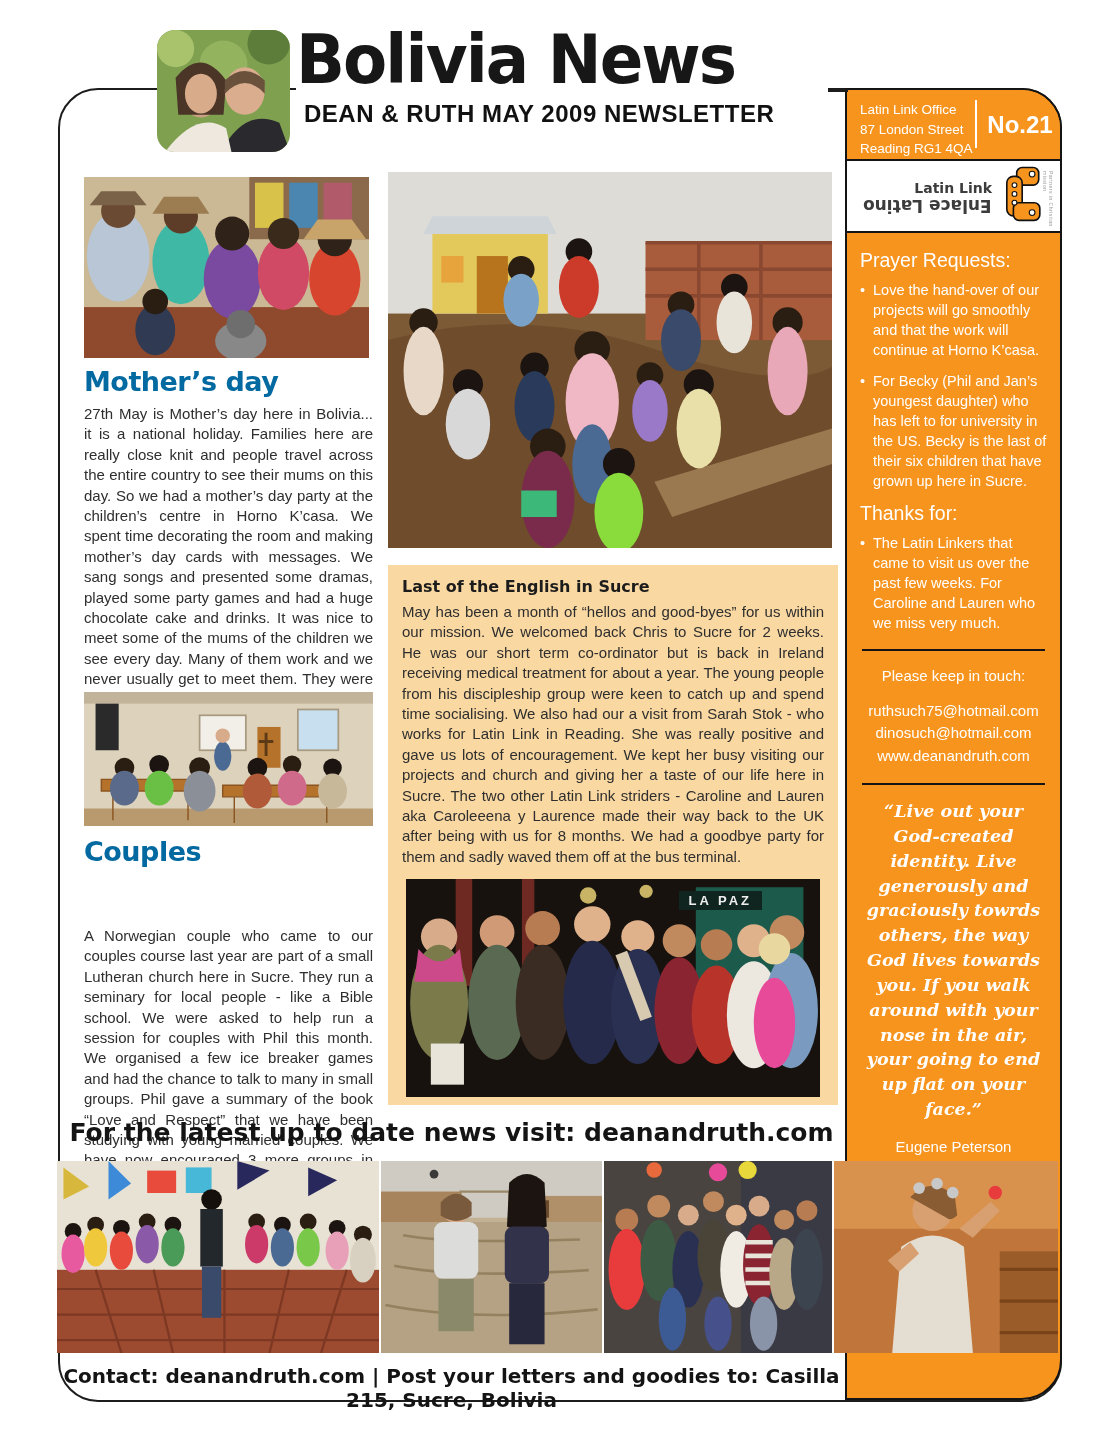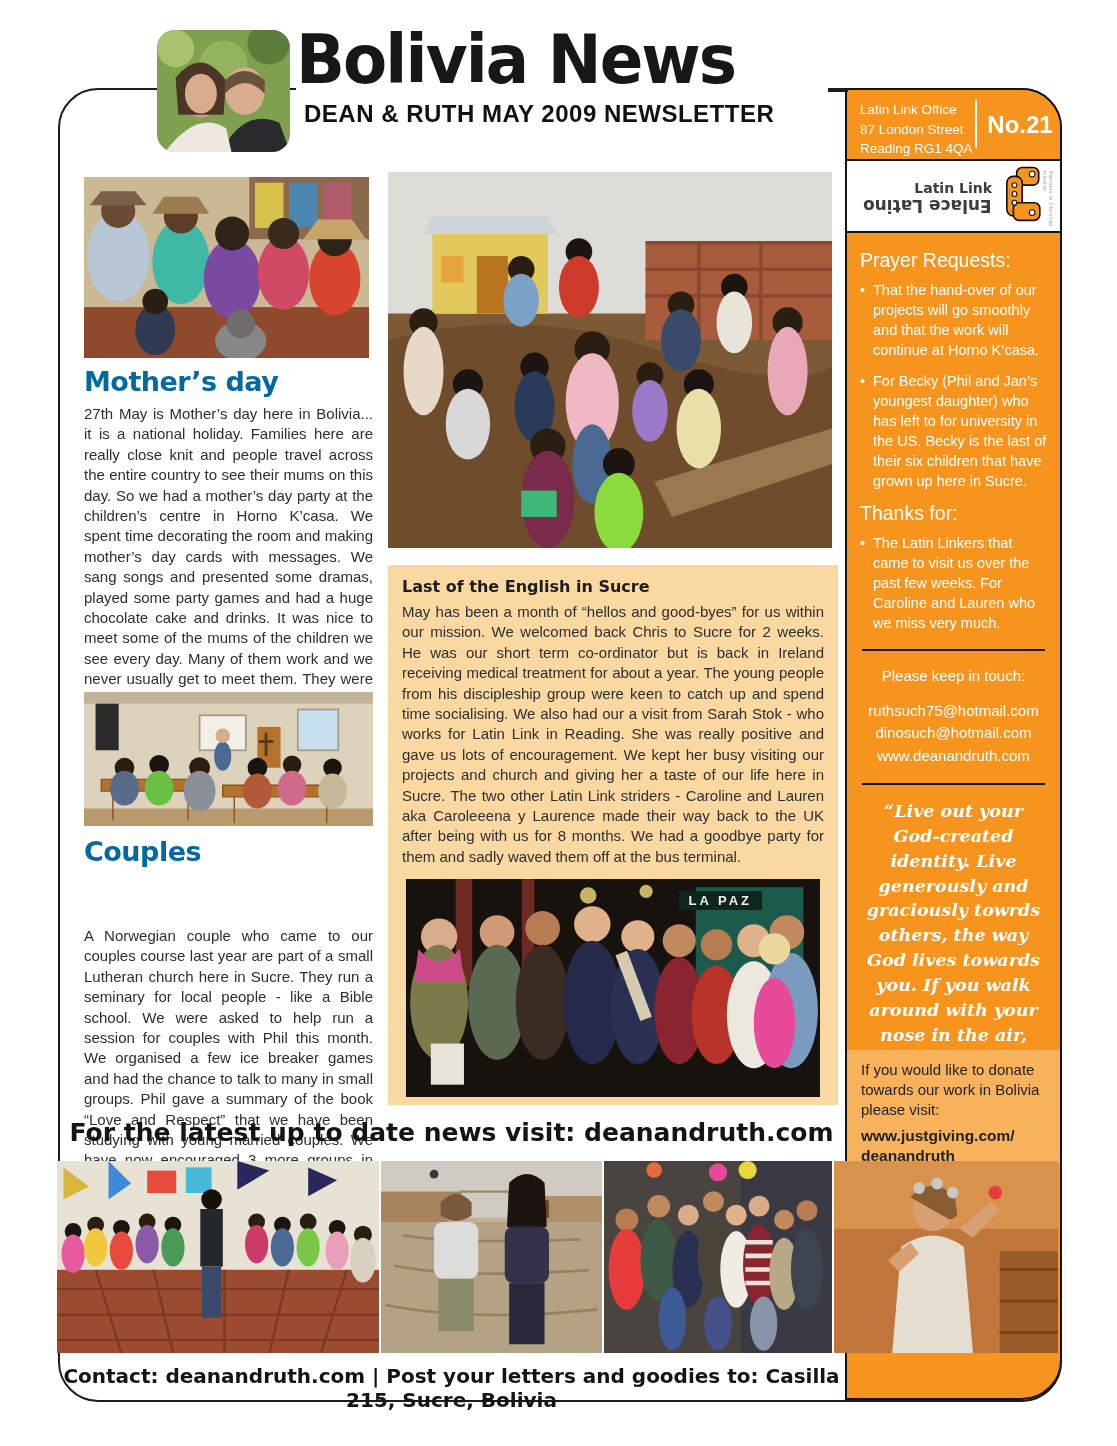--- a/index.html
+++ b/index.html
@@ -140,45 +140,38 @@
         <circle cx="15" cy="26" r="2.2" fill="#fff" stroke="#111" stroke-width="1"></circle>
         <circle cx="15" cy="34" r="2.2" fill="#fff" stroke="#111" stroke-width="1"></circle>
         <circle cx="31" cy="43" r="2.6" fill="#fff" stroke="#111" stroke-width="1"></circle>
       </svg>
     </span>
     <span id="logo-tagline">Partners in Christian mission</span>
   </div>
 
   <div id="sidebar-main">
     <div class="sb-heading">Prayer Requests:</div>
-    <div class="sb-item">That the hand-over of our projects will go smoothly and that the work will continue at Horno K’casa.</div>
+    <div class="sb-item">Love the hand-over of our projects will go smoothly and that the work will continue at Horno K’casa.</div>
     <div class="sb-item">For Becky (Phil and Jan’s youngest daughter) who has left to for university in the US. Becky is the last of their six children that have grown up here in Sucre.</div>
 
     <div class="sb-heading">Thanks for:</div>
     <div class="sb-item">The Latin Linkers that came to visit us over the past few weeks. For Caroline and Lauren who we miss very much.</div>
 
     <div class="sb-hr"></div>
     <div class="sb-center" id="touch-heading">Please keep in touch:</div>
     <div class="sb-center">ruthsuch75@hotmail.com</div>
     <div class="sb-center">dinosuch@hotmail.com</div>
     <div class="sb-center">www.deanandruth.com</div>
     <div class="sb-hr"></div>
 
     <div id="quote">“Live out your God-created identity. Live generously and graciously towrds others, the way God lives towards you. If you walk around with your nose in the air, your going to end up flat on your face.”</div>
     <div class="sb-center" id="quote-author">Eugene Peterson</div>
     <div class="sb-center">His Unfolding Grace</div>
   </div>
 
-  <div id="donate-box">
-    <div id="donate-text">If you would like to donate towards our work in Bolivia please visit:</div>
-    <div id="donate-url">
-      <div>www.justgiving.com/</div>
-      <div>deanandruth</div>
-    </div>
-  </div>
 </div>
 
 <figure id="photo-mothers" class="abs">
   <svg viewBox="0 0 100 64" preserveAspectRatio="none">
     <rect width="100" height="64" fill="#cbb894"></rect>
     <rect x="58" y="0" width="42" height="22" fill="#8a6a4a"></rect>
     <rect x="60" y="2" width="10" height="16" fill="#d8c24a"></rect>
       <rect x="72" y="2" width="10" height="16" fill="#4a86b0"></rect>
       <rect x="84" y="2" width="10" height="16" fill="#b05a6a"></rect>
     <rect y="46" width="100" height="18" fill="#8f4a2d"></rect>

